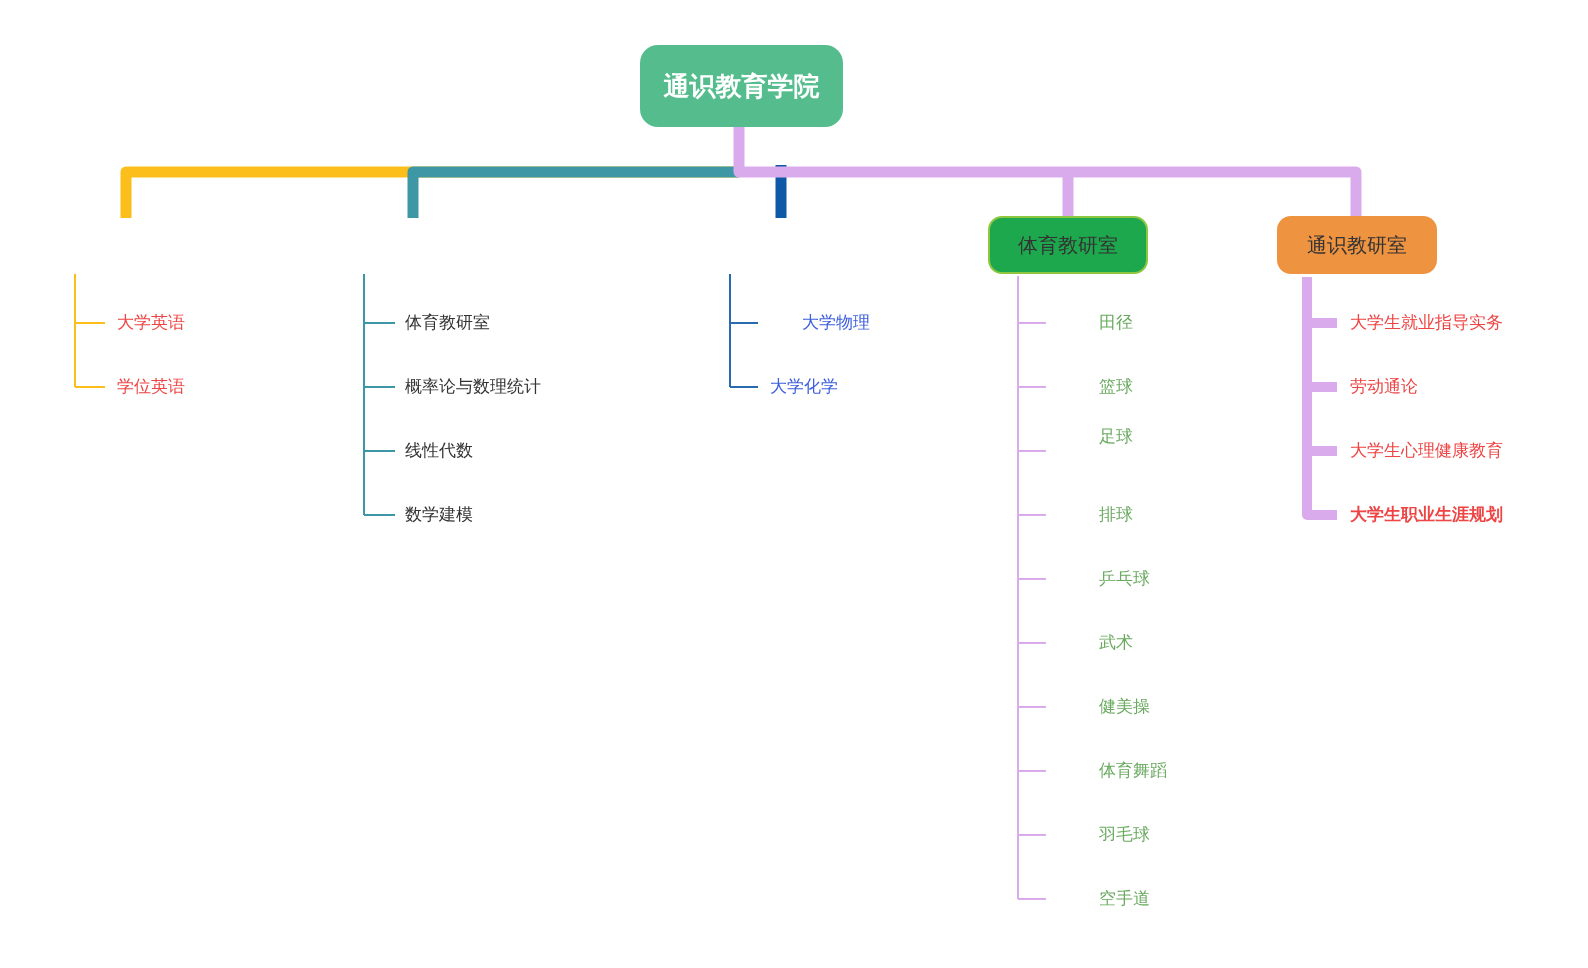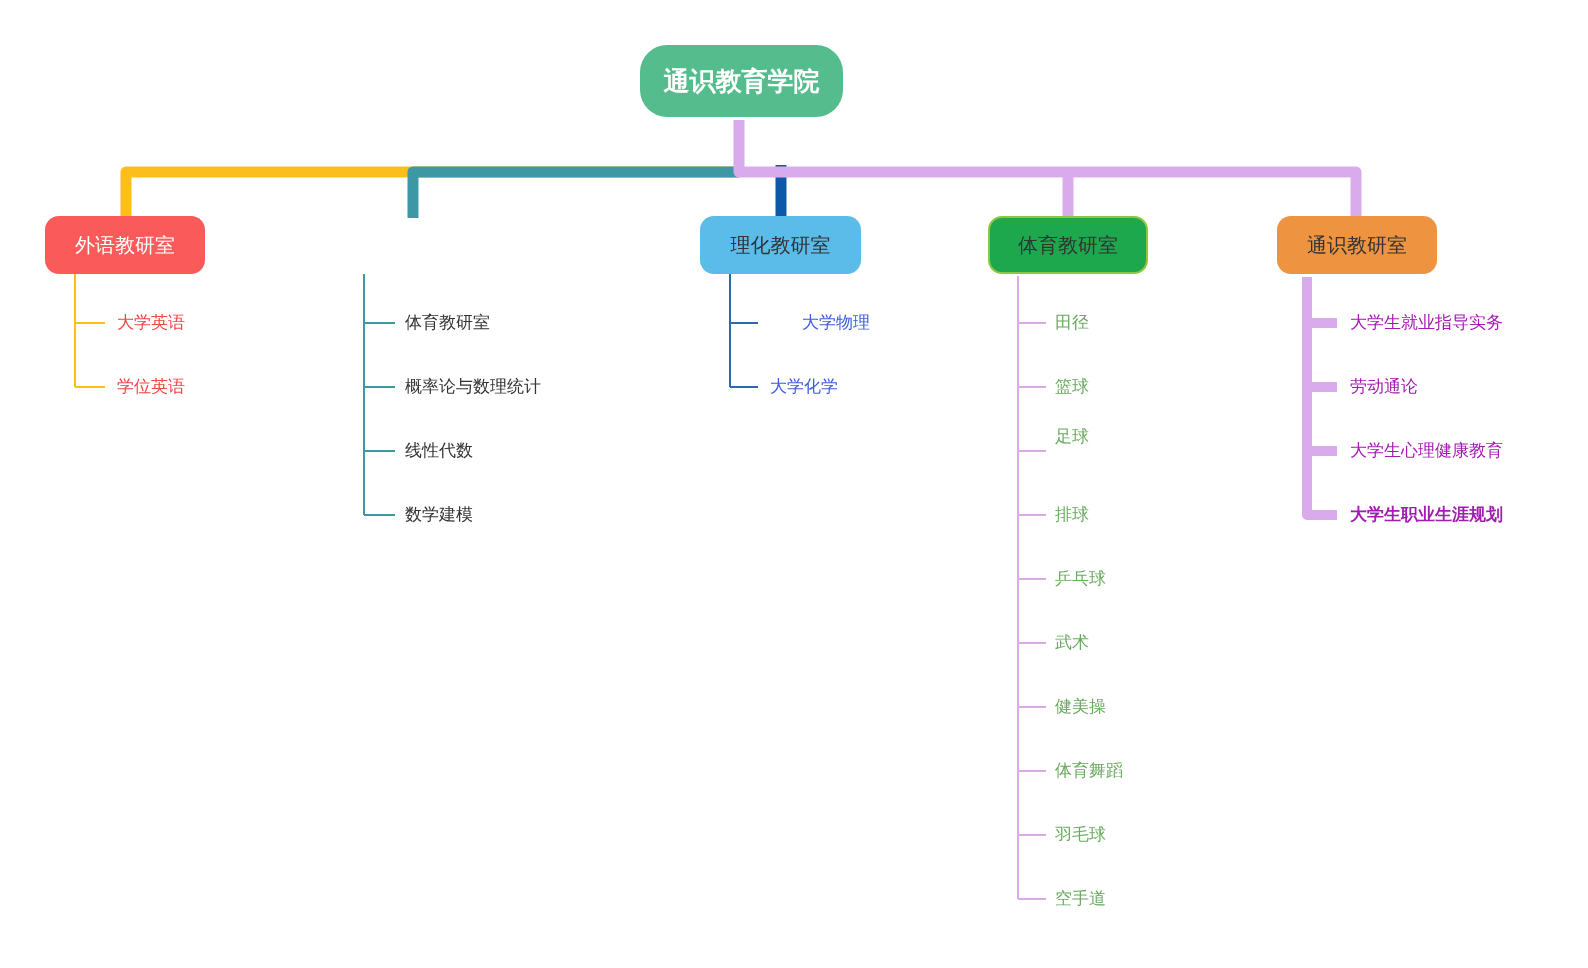--- a/index.html
+++ b/index.html
@@ -19,23 +19,23 @@
   .node {
     position: absolute;
     display: flex;
     align-items: center;
     justify-content: center;
     box-sizing: border-box;
     white-space: nowrap;
     cursor: default;
   }
   .root-node {
-    left: 640px; top: 45px; width: 203px; height: 72px;
+    left: 640px; top: 45px; width: 203px; height: 82px;
     background: #55bd8d;
-    border-radius: 27px;
+    border-radius: 18px;
     color: #ffffff;
     font-size: 26px;
     font-weight: bold;
   }
   .branch-box {
     top: 216px; height: 58px; width: 160px;
     border-radius: 14px;
     font-size: 20px;
     font-weight: 500;
   }
@@ -48,22 +48,22 @@
     position: absolute;
     height: 26px;
     line-height: 26px;
     font-size: 17px;
     white-space: nowrap;
     cursor: default;
   }
   .c0 { color: #f04545; }
   .c1 { color: #333333; }
   .c2 { color: #3d5ede; }
-  .c3 { color: #69aa5f; }
-  .c4 { color: #a21caf; }
+  .c3 { color: #69aa5f; margin-left: 44px; }
+  .c4 { color: #ef4444; }
 </style>
 </head>
 <body>
 
 <div class="canvas">
 
   <svg class="connectors" width="1588" height="968" viewBox="0 0 1588 968">
 
     <path d="M126 218 L126 172 L739 172" stroke="#fcbe1b" stroke-width="11" fill="none" stroke-linejoin="round"></path>
     <path d="M413 218 L413 172 L739 172" stroke="#3d97a5" stroke-width="11" fill="none" stroke-linejoin="round"></path>
@@ -72,22 +72,20 @@
 
     <path d="M75 274 L75 387 M75 323 L105 323 M75 387 L105 387" stroke="#fcbe1b" stroke-width="2" fill="none"></path>
     <path d="M364 274 L364 515 M364 323 L395 323 M364 387 L395 387 M364 451 L395 451 M364 515 L395 515" stroke="#3d97a5" stroke-width="2" fill="none"></path>
     <path d="M730 274 L730 387 M730 323 L758 323 M730 387 L758 387" stroke="#2a6bb0" stroke-width="2" fill="none"></path>
     <path d="M1018 276 L1018 899 M1018 323 L1046 323 M1018 387 L1046 387 M1018 451 L1046 451 M1018 515 L1046 515 M1018 579 L1046 579 M1018 643 L1046 643 M1018 707 L1046 707 M1018 771 L1046 771 M1018 835 L1046 835 M1018 899 L1046 899" stroke="#d9abec" stroke-width="2" fill="none"></path>
     <path d="M1307 323 L1337 323 M1307 387 L1337 387 M1307 451 L1337 451 M1307 277 L1307 515 L1337 515" stroke="#d9abec" stroke-width="10" fill="none" stroke-linejoin="round"></path>
   </svg>
 
   <div class="node root-node">通识教育学院</div>
 
-  <div class="node branch-box bb0">外语教研室</div>
-  <div class="node branch-box bb2">理化教研室</div>
   <div class="node branch-box bb3">体育教研室</div>
   <div class="node branch-box bb4">通识教研室</div>
 
   <div class="child c0" style="left:117px; top:310px;">大学英语</div>
   <div class="child c0" style="left:117px; top:374px;">学位英语</div>
 
   <div class="child c1" style="left:405px; top:310px;">体育教研室</div>
   <div class="child c1" style="left:405px; top:374px;">概率论与数理统计</div>
   <div class="child c1" style="left:405px; top:438px;">线性代数</div>
   <div class="child c1" style="left:405px; top:502px;">数学建模</div>

